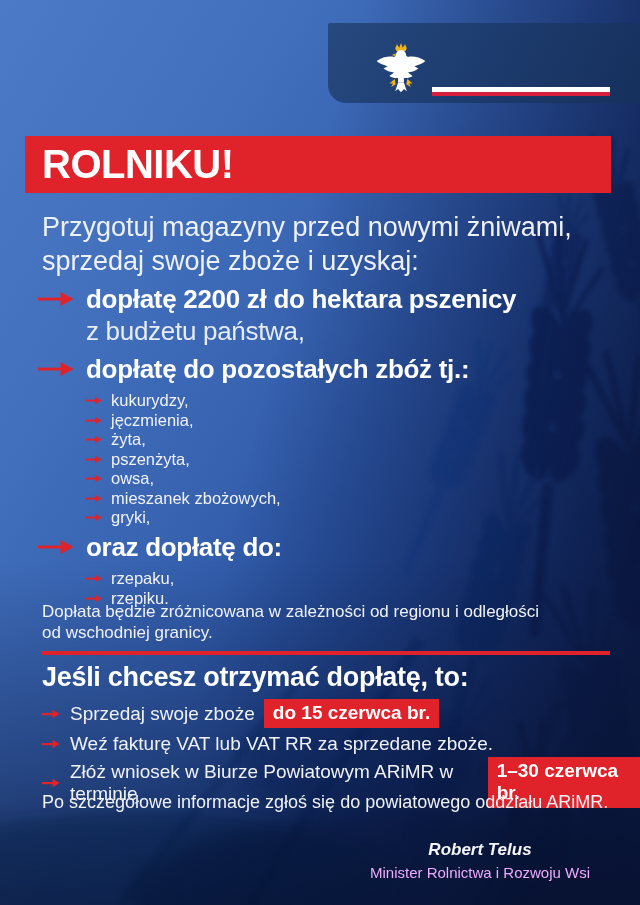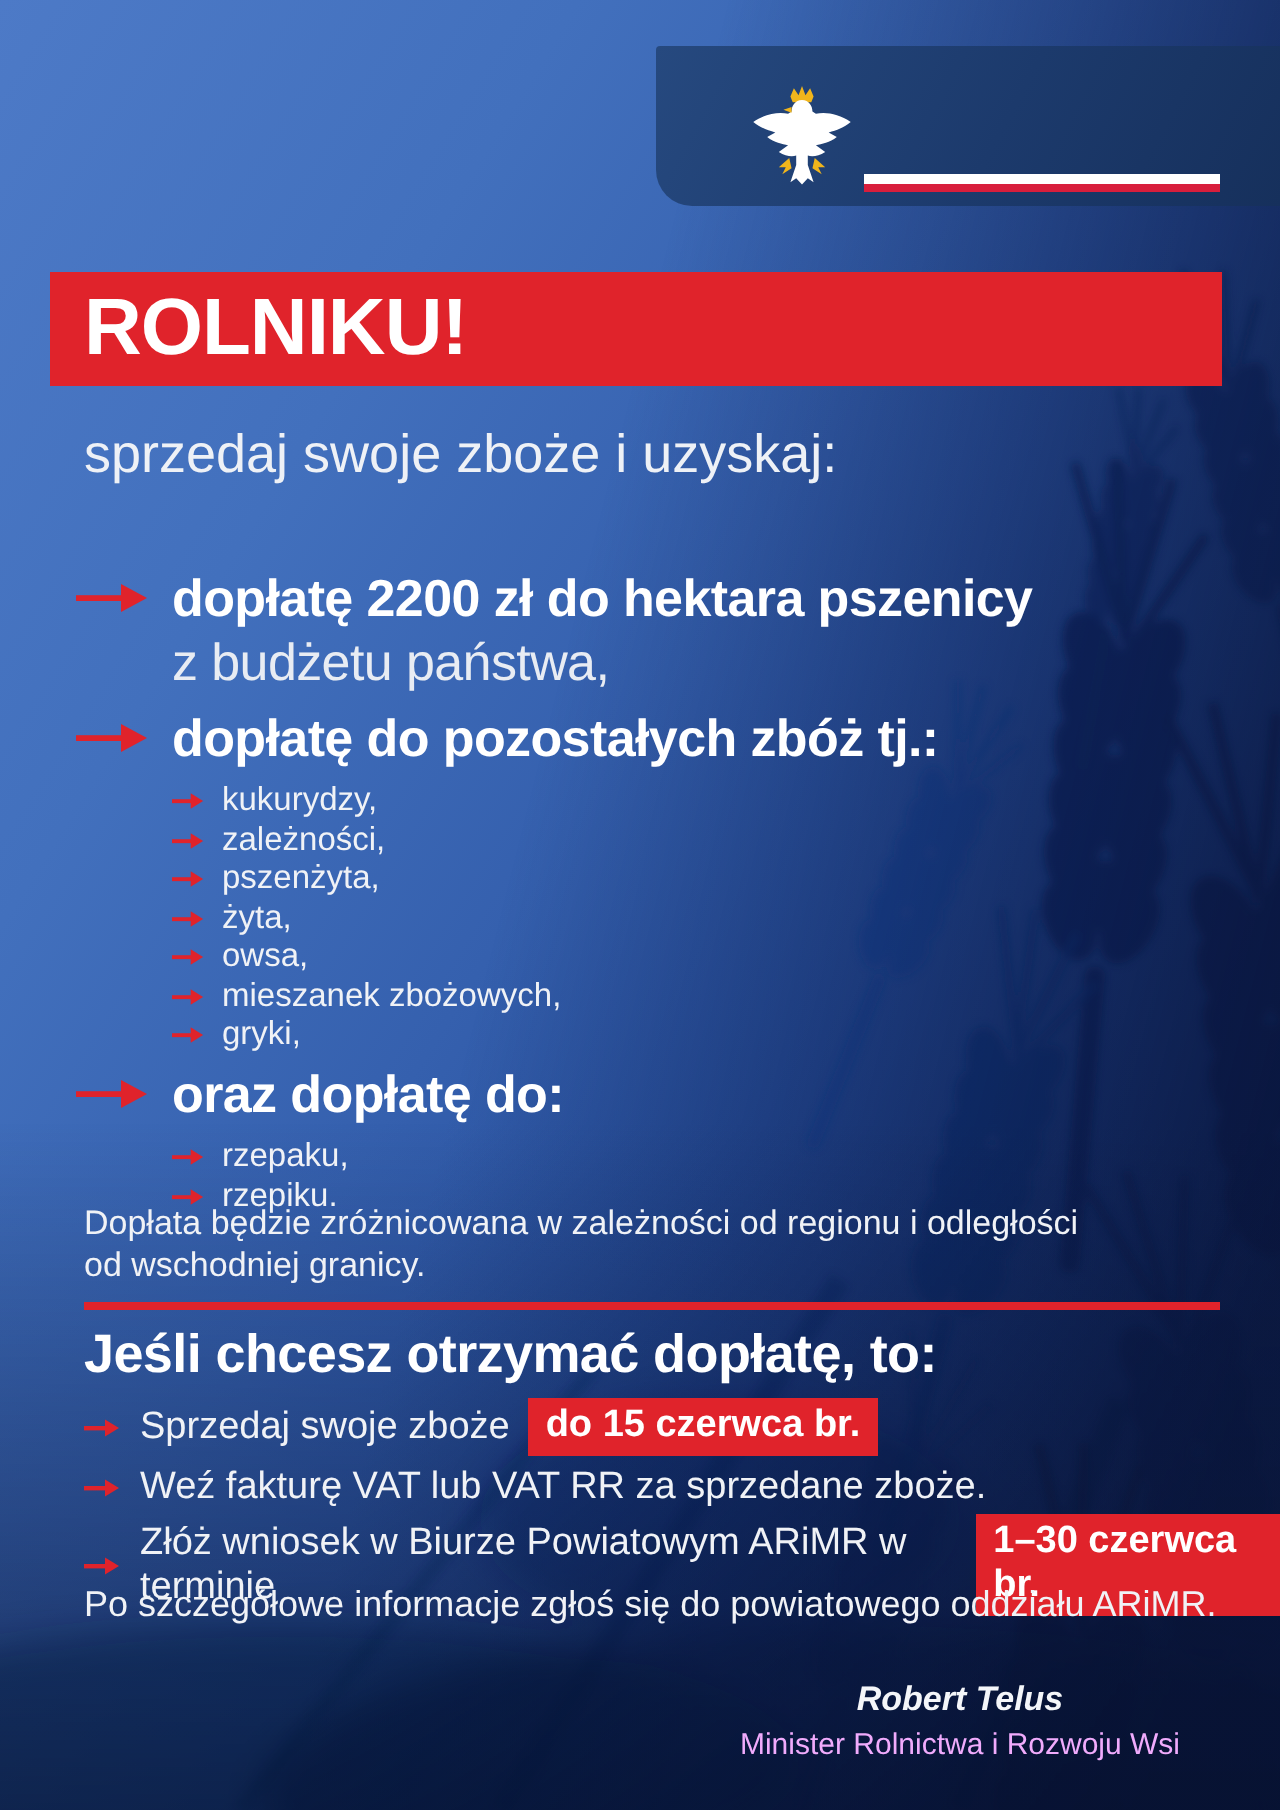--- a/index.html
+++ b/index.html
@@ -126,20 +126,21 @@
     </div>
   </div>
 
   <div class="content">
 
     <div class="banner">
       <span>ROLNIKU!</span>
     </div>
 
     <div class="intro">
+      <div>Przygotuj magazyny przed nowymi żniwami,</div>
       <div>sprzedaj swoje zboże i uzyskaj:</div>
     </div>
 
     <div class="bullet b1">
       <svg class="big-arrow" viewBox="0 0 36 16" width="36" height="16">
           <rect x="0" y="6.6" width="25" height="2.9" fill="#e0232b"></rect>
           <path d="M22.5 1 L35.5 8 L22.5 15 Z" fill="#e0232b"></path>
         </svg>
       <div>
         <div class="bold">dopłatę 2200 zł do hektara pszenicy</div>
@@ -160,35 +161,35 @@
                 <rect x="0" y="4" width="12" height="2.2" fill="#e0232b"></rect>
                 <path d="M10.5 0.7 L17.5 5 L10.5 9.3 Z" fill="#e0232b"></path>
               </svg>
               <span>kukurydzy,</span>
             </li>
           <li>
               <svg class="sm-arrow" viewBox="0 0 18 10" width="16" height="9">
                 <rect x="0" y="4" width="12" height="2.2" fill="#e0232b"></rect>
                 <path d="M10.5 0.7 L17.5 5 L10.5 9.3 Z" fill="#e0232b"></path>
               </svg>
-              <span>zależności,</span>
+              <span>jęczmienia,</span>
+            </li>
+          <li>
+              <svg class="sm-arrow" viewBox="0 0 18 10" width="16" height="9">
+                <rect x="0" y="4" width="12" height="2.2" fill="#e0232b"></rect>
+                <path d="M10.5 0.7 L17.5 5 L10.5 9.3 Z" fill="#e0232b"></path>
+              </svg>
+              <span>żyta,</span>
             </li>
           <li>
               <svg class="sm-arrow" viewBox="0 0 18 10" width="16" height="9">
                 <rect x="0" y="4" width="12" height="2.2" fill="#e0232b"></rect>
                 <path d="M10.5 0.7 L17.5 5 L10.5 9.3 Z" fill="#e0232b"></path>
               </svg>
               <span>pszenżyta,</span>
-            </li>
-          <li>
-              <svg class="sm-arrow" viewBox="0 0 18 10" width="16" height="9">
-                <rect x="0" y="4" width="12" height="2.2" fill="#e0232b"></rect>
-                <path d="M10.5 0.7 L17.5 5 L10.5 9.3 Z" fill="#e0232b"></path>
-              </svg>
-              <span>żyta,</span>
             </li>
           <li>
               <svg class="sm-arrow" viewBox="0 0 18 10" width="16" height="9">
                 <rect x="0" y="4" width="12" height="2.2" fill="#e0232b"></rect>
                 <path d="M10.5 0.7 L17.5 5 L10.5 9.3 Z" fill="#e0232b"></path>
               </svg>
               <span>owsa,</span>
             </li>
           <li>
               <svg class="sm-arrow" viewBox="0 0 18 10" width="16" height="9">

